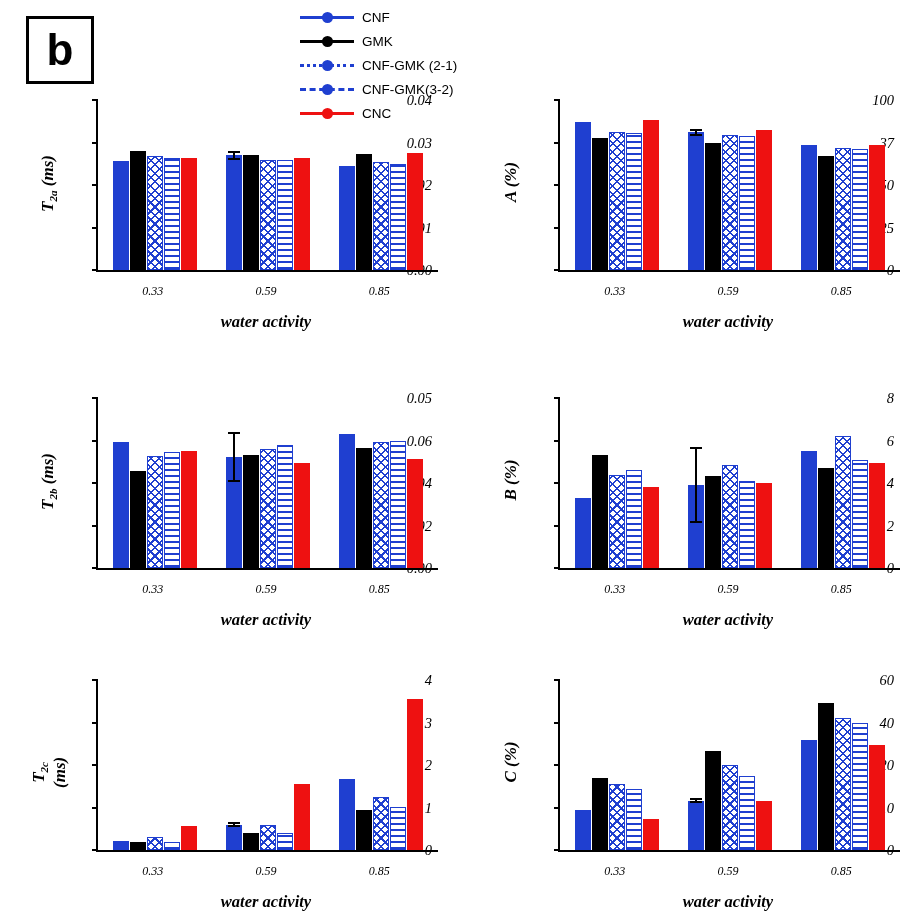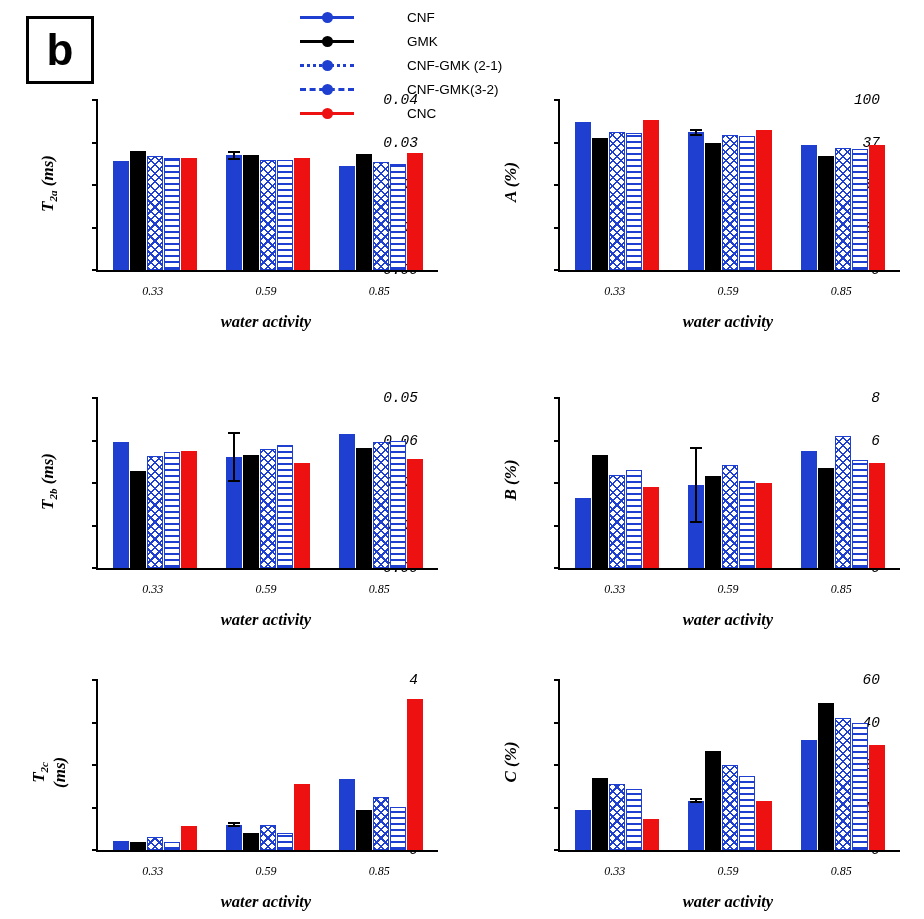--- a/index.html
+++ b/index.html
@@ -39,21 +39,20 @@
     left: 300px;
     top: 8px;
     display: flex;
     flex-direction: column;
     gap: 6px;
   }
   .legend-row {
     display: flex;
     align-items: center;
     height: 18px;
-    gap: 45px;
   }
   .legend-key {
     width: 54px;
     height: 14px;
     position: relative;
     margin-right: 8px;
   }
   .legend-line {
     position: absolute;
     top: 6px;
@@ -88,25 +87,25 @@
   }
   .tick {
     position: absolute;
     left: -6px;
     width: 6px;
     height: 0;
     border-top: 2px solid #000;
   }
   .tick-label {
     position: absolute;
-    right: 20px;
+    right: 6px;
     transform: translateY(-50%);
     font-style: italic;
     font-size: 14.5px;
-    font-family: Liberation Mono, monospace;
+    font-family: Liberation Serif, serif;
     white-space: nowrap;
     text-align: center;
   }
   .bar {
     position: absolute;
     bottom: 0;
     box-sizing: border-box;
   }
   .errbar {
     position: absolute;

